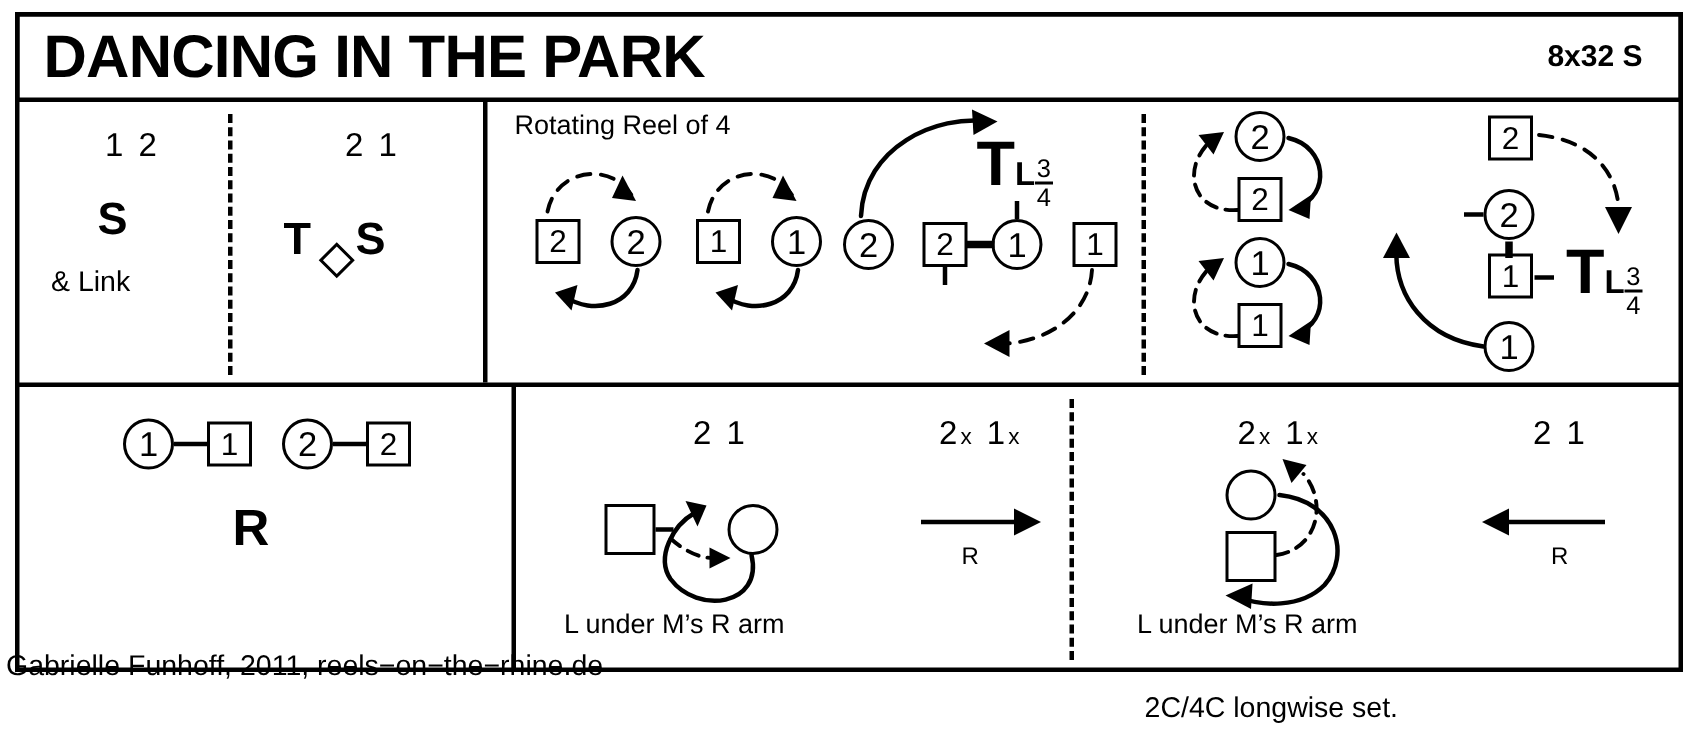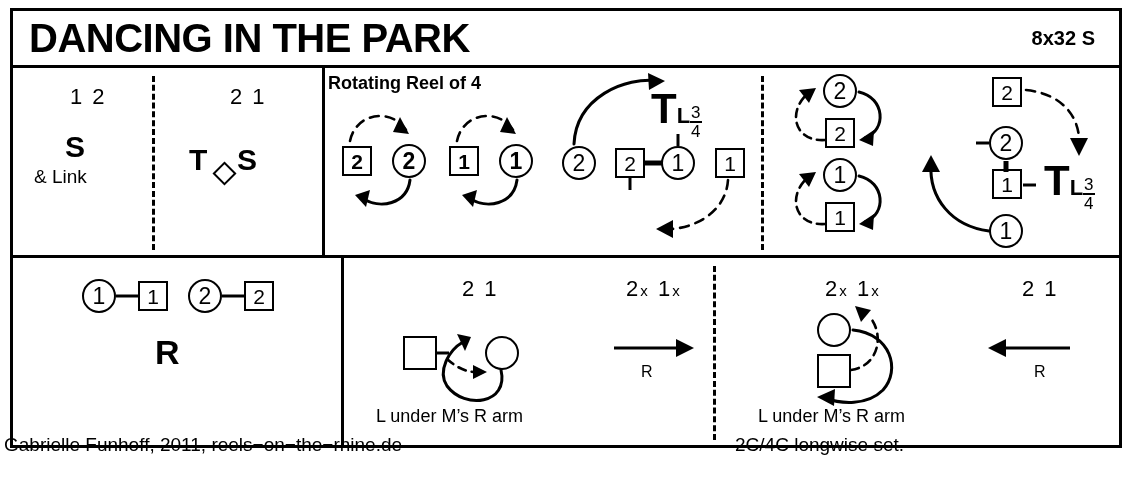--- a/index.html
+++ b/index.html
@@ -1,21 +1,21 @@
 <!DOCTYPE html>
 <html><head>
 <meta charset="utf-8">
 <style>
   html,body{margin:0;padding:0;background:#fff;}
   body{
     width:1132px;height:490px;
     font-family:"Liberation Sans","DejaVu Sans",sans-serif;
     color:#000;position:relative;overflow:hidden;
   }
-  .sheet{position:absolute;left:0;top:0;width:912px;height:490px;}
+  .sheet{position:absolute;left:0;top:0;width:912px;height:490px;padding-left:28px;}
 
   
   .frame{
     position:absolute;left:10px;top:8px;width:1112px;height:440px;
     border:3px solid #000;box-sizing:border-box;
   }
   .titlebar{
     position:absolute;left:10px;top:8px;width:1112px;height:60px;
     border:3px solid #000;border-bottom:3px solid #000;box-sizing:border-box;
     display:flex;align-items:center;justify-content:space-between;
@@ -87,31 +87,31 @@
 
     <div class="vdash" style="left:142px;top:8px;height:174px;"></div>
 
     <div class="vline" style="left:312px;"></div>
 
     <div class="vdash" style="left:751px;top:8px;height:174px;"></div>
 
     <div class="cell" style="left:0;width:142px;">
       <div class="pos" style="left:44px;top:16px;">1 2</div>
       <div class="big" style="left:55px;top:62px;">S</div>
-      <div class="small" style="left:24px;top:98px;">&amp; Link</div>
+      <div class="small" style="left:24px;top:110px;">&amp; Link</div>
     </div>
 
     <div class="cell" style="left:142px;width:170px;">
       <div class="pos" style="left:62px;top:16px;">2 1</div>
       <div class="big" style="left:37px;top:75px;">T</div>
       <span class="diamond" style="position:absolute;left:61px;top:97px;"></span>
       <div class="big" style="left:85px;top:75px;">S</div>
     </div>
 
-    <div class="cell" style="left:304px;width:230px;font-weight:bold;">
+    <div class="cell" style="left:319px;width:230px;">
       <div class="small" style="left:14px;top:5px;font-size:18px;">Rotating Reel of 4</div>
 
       <div class="tok sq" style="left:28px;top:78px;">2</div>
       <div class="tok circ lg" style="left:78px;top:76px;">2</div>
       <div class="tok sq" style="left:135px;top:78px;">1</div>
       <div class="tok circ lg" style="left:185px;top:76px;">1</div>
 
       <svg width="230" height="190">
 
         <path d="M36,73 C42,44 78,40 92,62" fill="none" stroke="#000" stroke-width="2.6" stroke-dasharray="9,7" stroke-linecap="round"></path>
@@ -280,15 +280,15 @@
       <div class="pos" style="left:48px;top:18px;">2 1</div>
       <div class="tiny" style="left:76px;top:105px;">R</div>
       <svg width="164" height="190">
         <line x1="40" y1="90" x2="112" y2="90" stroke="#000" stroke-width="3"></line>
         <path d="M48,81 L30,90 L48,99 Z" fill="#000"></path>
       </svg>
     </div>
   </div>
 
   <div class="foot" style="left:4px;top:434px;">Gabrielle Funhoff, 2011, reels−on−the−rhine.de</div>
-  <div class="foot" style="right:8px;top:434px;">2C/4C longwise set.</div>
+  <div class="foot" style="right:8px;top:462px;">2C/4C longwise set.</div>
 
 </div>
 
 </body></html>

